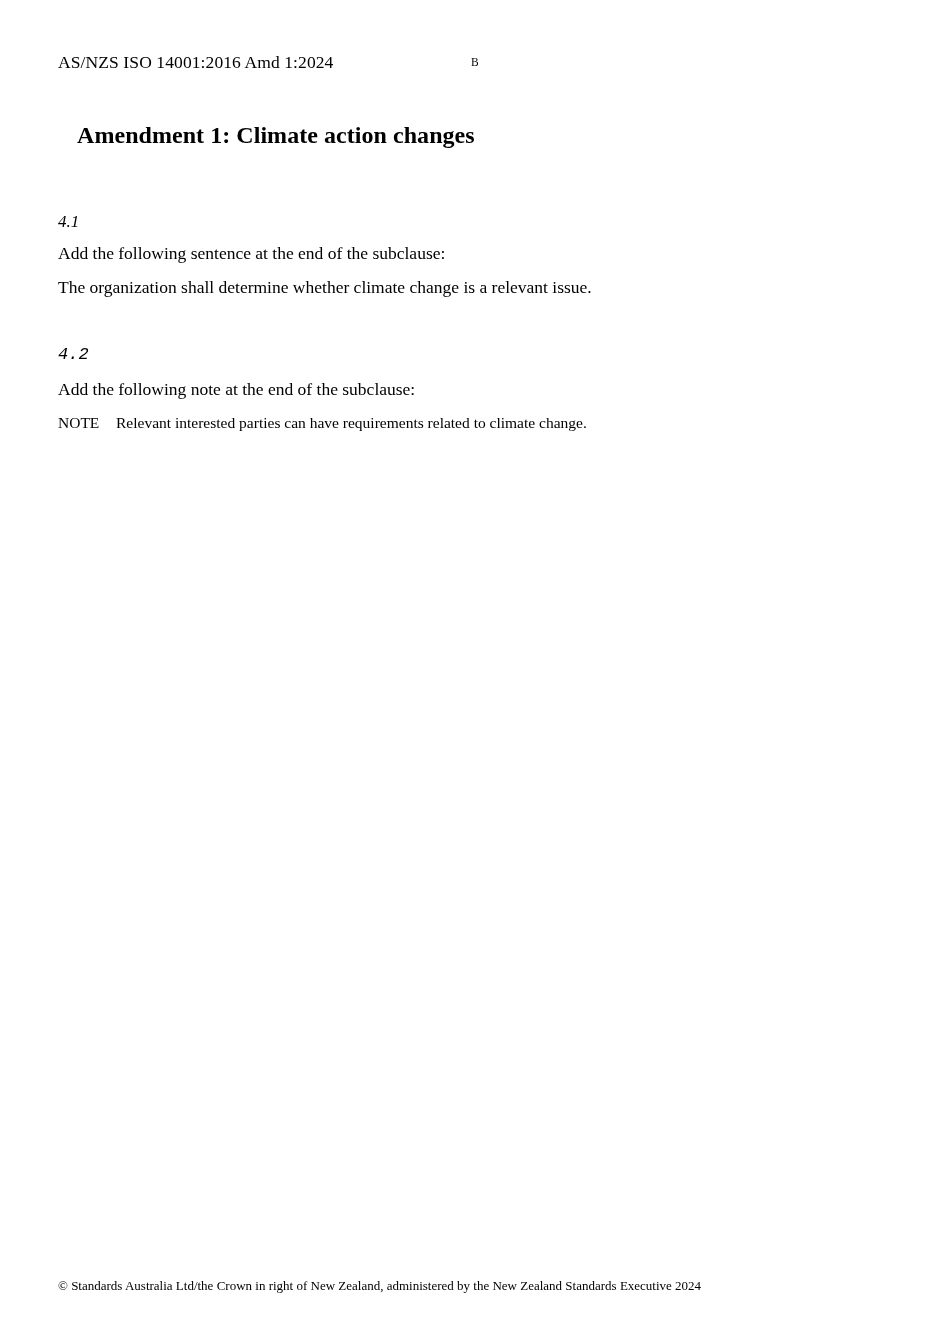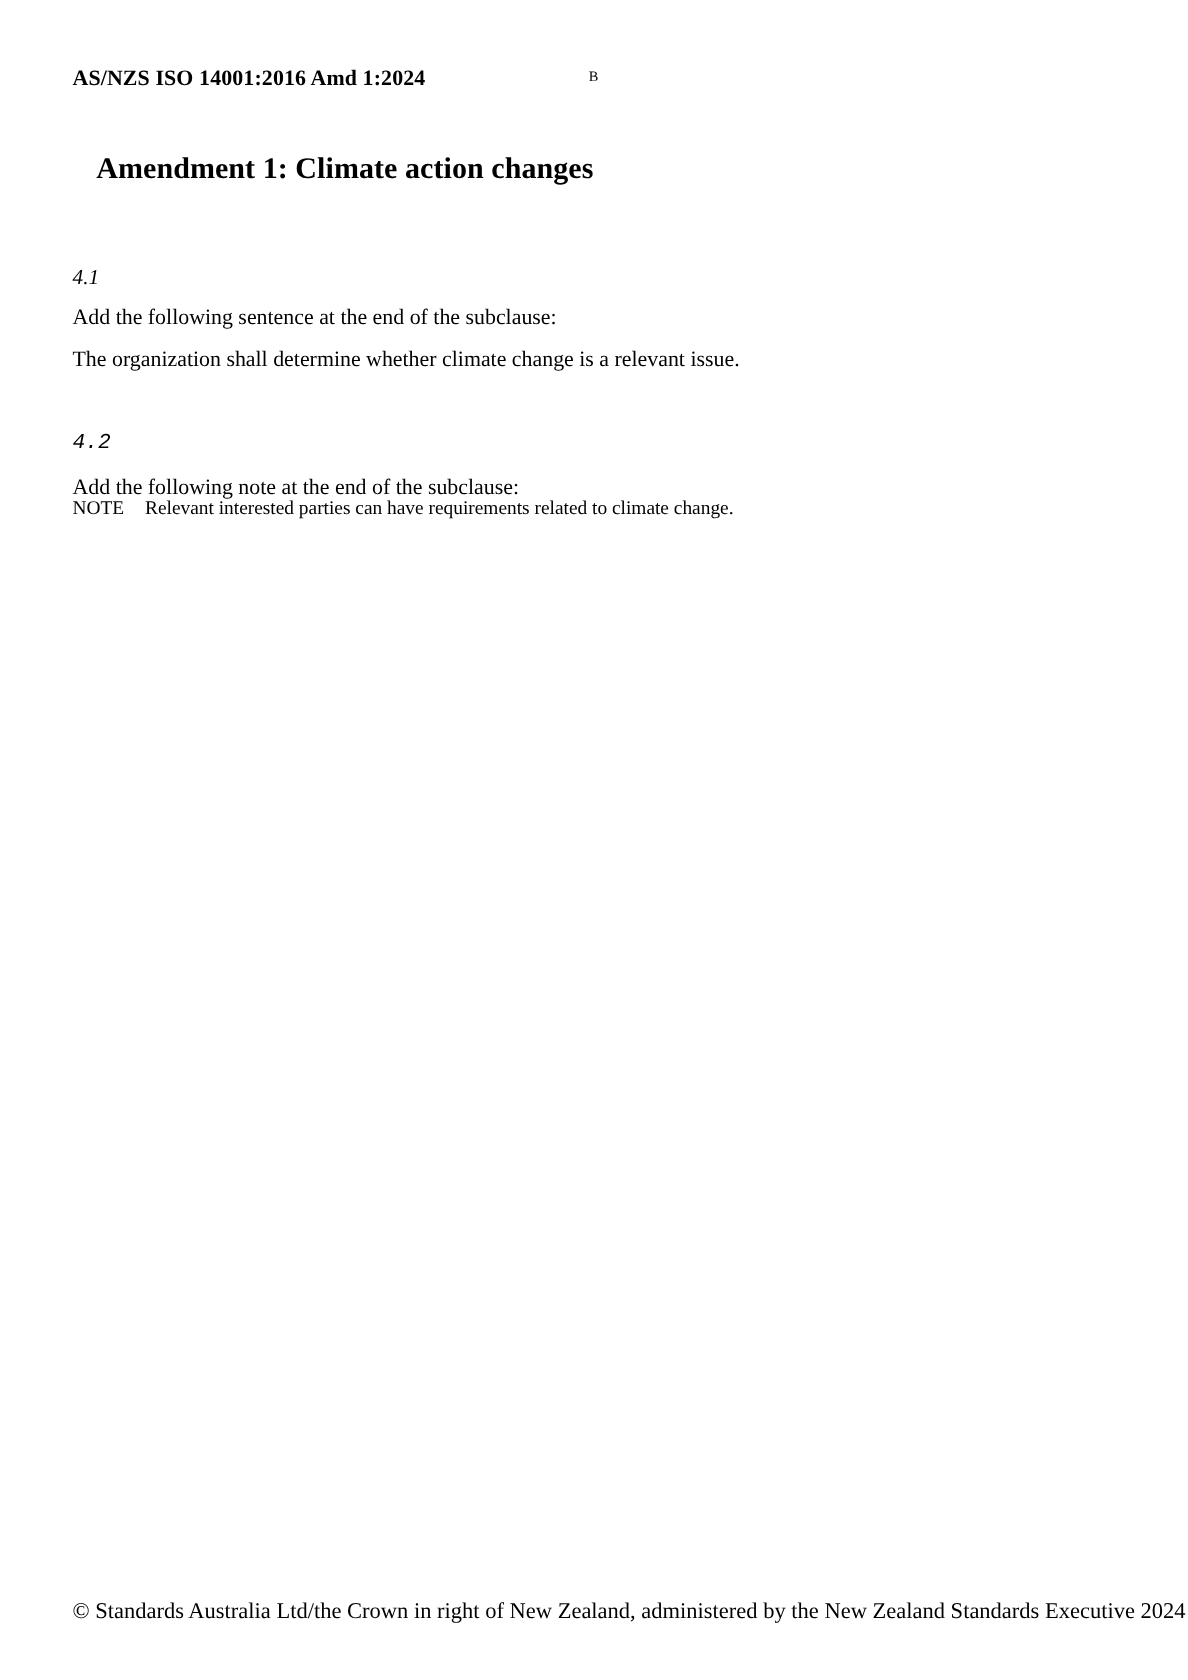--- a/index.html
+++ b/index.html
@@ -28,21 +28,20 @@
     width: 760px;
     height: 24px;
   }
   .header-title {
     position: absolute;
     left: 0;
     top: 0;
     font-size: 17.5px;
     letter-spacing: 0.1px;
     white-space: nowrap;
-    font-weight: bold;
   }
   .header-page-letter {
     position: absolute;
     left: 413px;
     top: 4px;
     font-size: 11.5px;
   }
   .amend-title {
     position: absolute;
     top: 122px;
@@ -72,26 +71,26 @@
   }
   .note-label {
     display: inline-block;
     width: 58px;
   }
   .clause-41-num { top: 212px; }
   .clause-41-lead { top: 243px; }
   .clause-41-text { top: 277px; }
   .clause-42-num { top: 345px; font-family: Liberation Mono, monospace; }
   .clause-42-lead { top: 379px; text-align: center; }
-  .clause-42-note { top: 398px; }
+  .clause-42-note { top: 414px; }
   .footer {
     position: absolute;
     top: 1278px;
     left: 58px;
-    font-size: 18px;
+    font-size: 13px;
     white-space: nowrap;
   }
 </style>
 </head>
 <body>
 
 <div class="page">
 
   <div class="header">
     <div class="header-title">AS/NZS ISO 14001:2016 Amd 1:2024</div>

